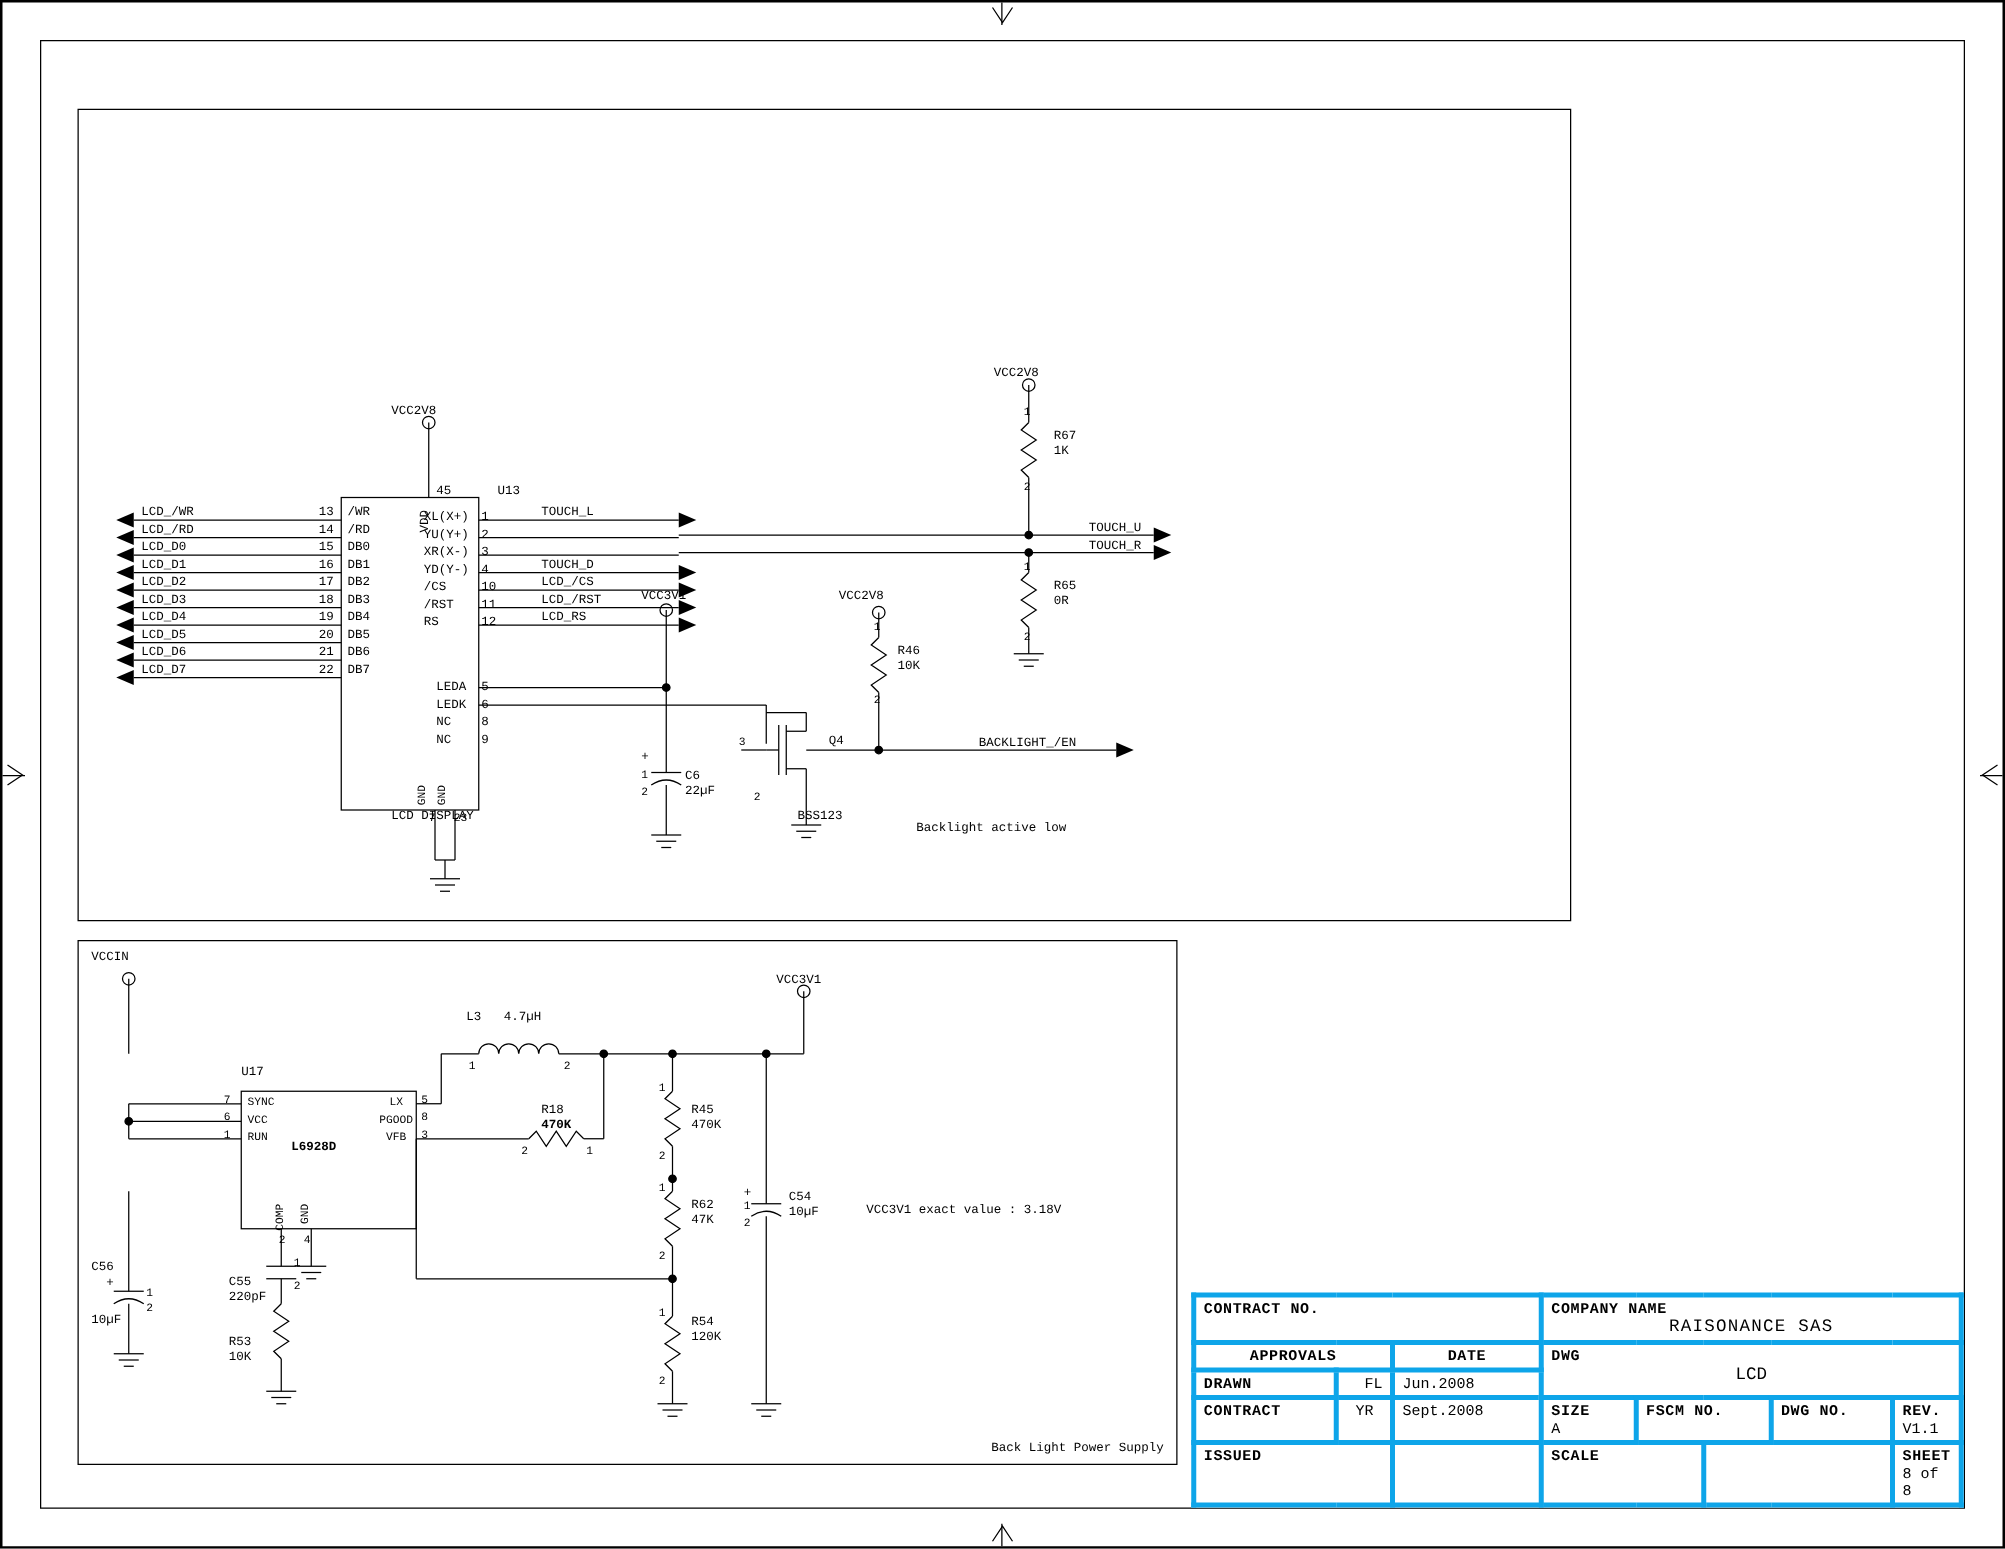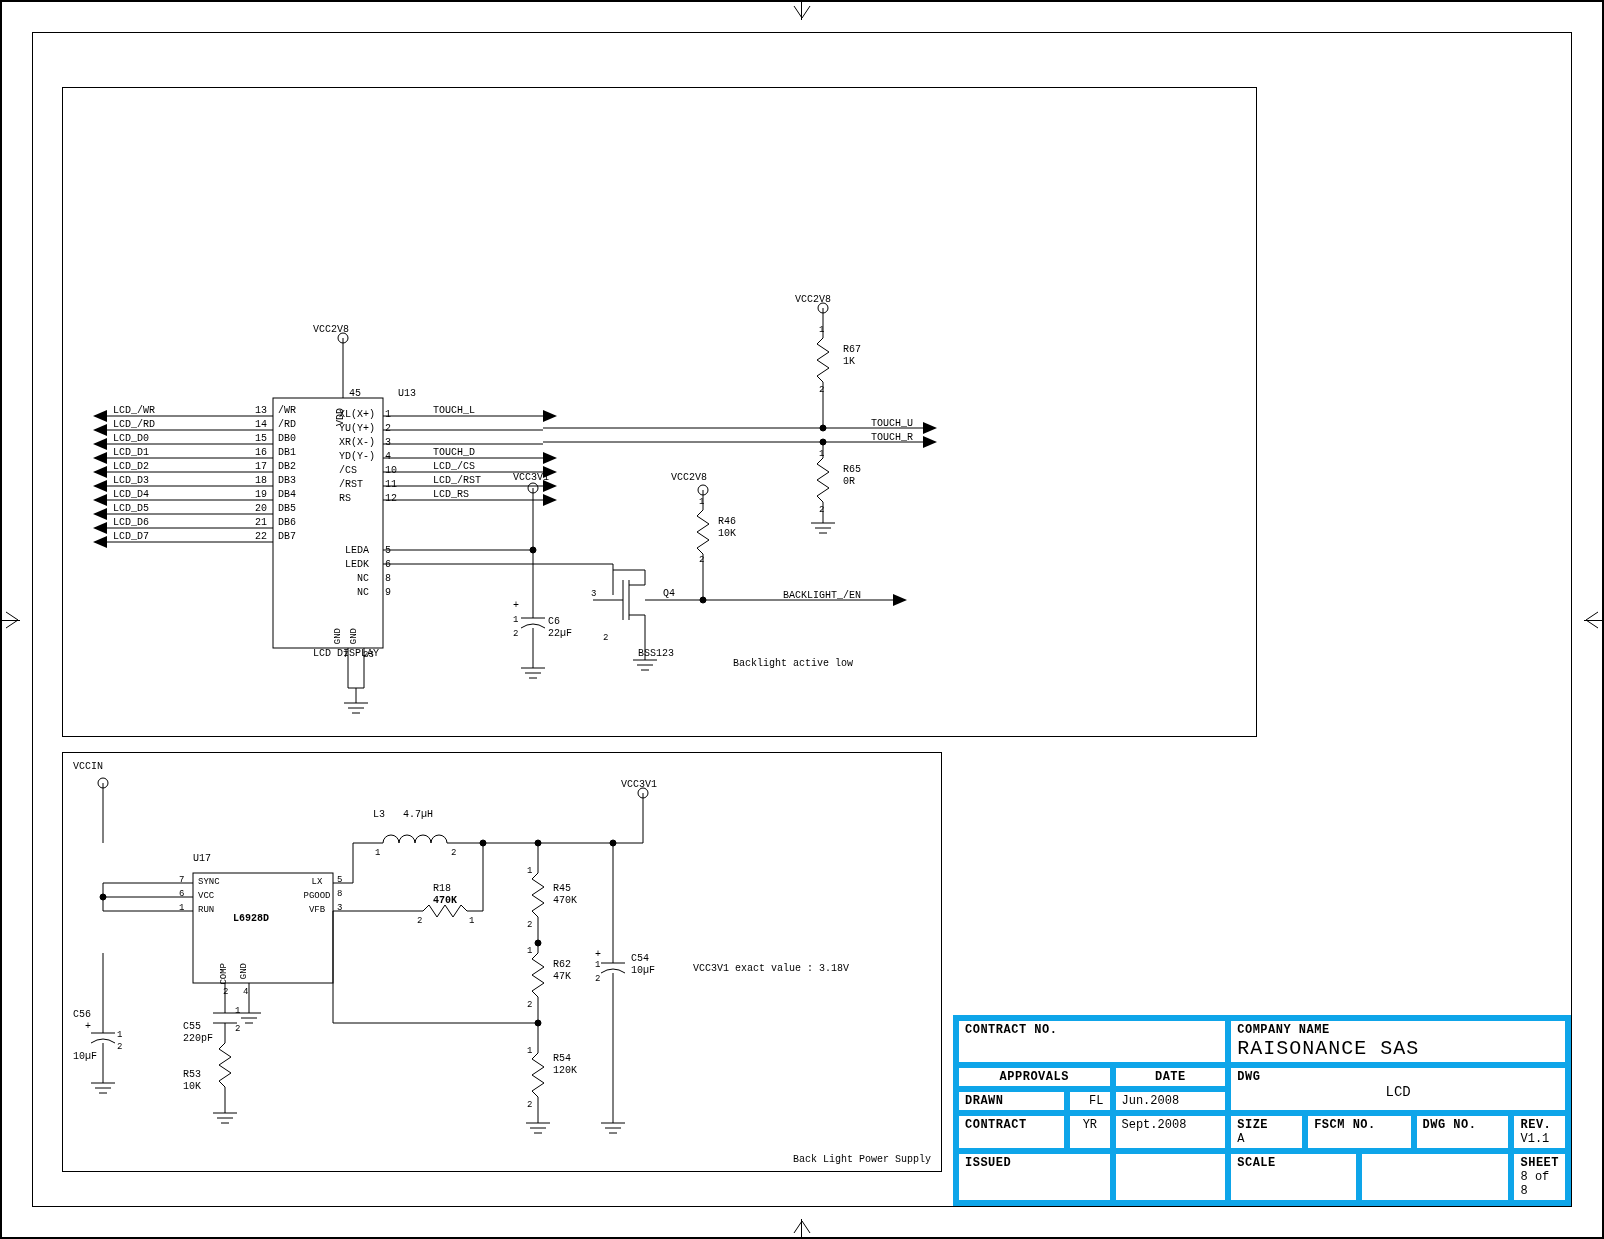--- a/index.html
+++ b/index.html
@@ -10,21 +10,21 @@
   .schem-box{position:absolute;border:1px solid #000}
   .txt{position:absolute;white-space:nowrap}
   .bold{font-weight:bold}
   .netarrow{position:absolute;width:0;height:0;border-top:6px solid transparent;border-bottom:6px solid transparent}
   .netarrow.r{border-left:14px solid #000}
   .netarrow.l{border-right:14px solid #000}
   svg{position:absolute;overflow:visible}
   line,polyline,rect,circle,path{stroke:#000;stroke-width:1;fill:none}
   .fill{fill:#000}
   .title-block{position:absolute;right:31px;bottom:31px;width:618px;border:1px solid #000;border-collapse:collapse;background:#fff;font-size:12px}
-  .title-block td{border:6px solid #0ea5e9;padding:2px 6px;vertical-align:top}
+  .title-block td{border:4px solid #0ea5e9;padding:2px 6px;vertical-align:top}
   .lbl{font-weight:bold;letter-spacing:.5px}
 </style>
 </head>
 <body>
 
 <div class="sheet">
 
   <div class="tick" style="left:799px;top:0;width:1px;height:18px"></div>
   <div class="tick" style="left:799px;bottom:0;width:1px;height:18px"></div>
   <div class="tick" style="left:0;top:618px;width:18px;height:1px"></div>
@@ -157,21 +157,21 @@
         <div>LCD_/CS</div>
       <div>LCD_/RST</div>
         <div>LCD_RS</div>
     </div>
     <div class="netarrow r" style="left:480px;top:322px"></div>
     <div class="netarrow r" style="left:480px;top:364px"></div>
     <div class="netarrow r" style="left:480px;top:378px"></div>
     <div class="netarrow r" style="left:480px;top:392px"></div>
     <div class="netarrow r" style="left:480px;top:406px"></div>
 
-    <div style="position:absolute;left:270px;top:456px;line-height:14px;text-align:right;width:36px">
+    <div style="position:absolute;left:286px;top:456px;line-height:14px;width:36px">
       <div>LEDA</div>
         <div>LEDK</div>
       <div>NC</div>
         <div>NC</div>
     </div>
     <div style="position:absolute;left:322px;top:456px;line-height:14px">
       <div>5</div>
         <div>6</div>
       <div>8</div>
         <div>9</div>
@@ -454,21 +454,21 @@
     <span class="txt" style="left:120px;top:280px">220pF</span>
     <span class="txt" style="left:120px;top:316px">R53</span>
     <span class="txt" style="left:120px;top:328px">10K</span>
   </div>
 
   <table class="title-block">
     <tbody>
         <tr>
       <td colspan="3" style="width:200px"><span class="lbl">CONTRACT NO.</span></td>
       <td colspan="5"><span class="lbl">COMPANY NAME</span>
-        <div style="font-size:20px;letter-spacing:1px">RAISONANCE SAS</div></td>
+        <div style="text-align:center;font-size:14px;letter-spacing:1px">RAISONANCE SAS</div></td>
     </tr>
     <tr>
       <td colspan="2" style="text-align:center"><span class="lbl">APPROVALS</span></td>
       <td style="text-align:center"><span class="lbl">DATE</span></td>
       <td colspan="5" rowspan="2"><span class="lbl">DWG</span>
         <div style="text-align:center;font-size:14px">LCD</div></td>
     </tr>
     <tr>
       <td><span class="lbl">DRAWN</span></td>
       <td style="text-align:right"><span>FL</span></td>

